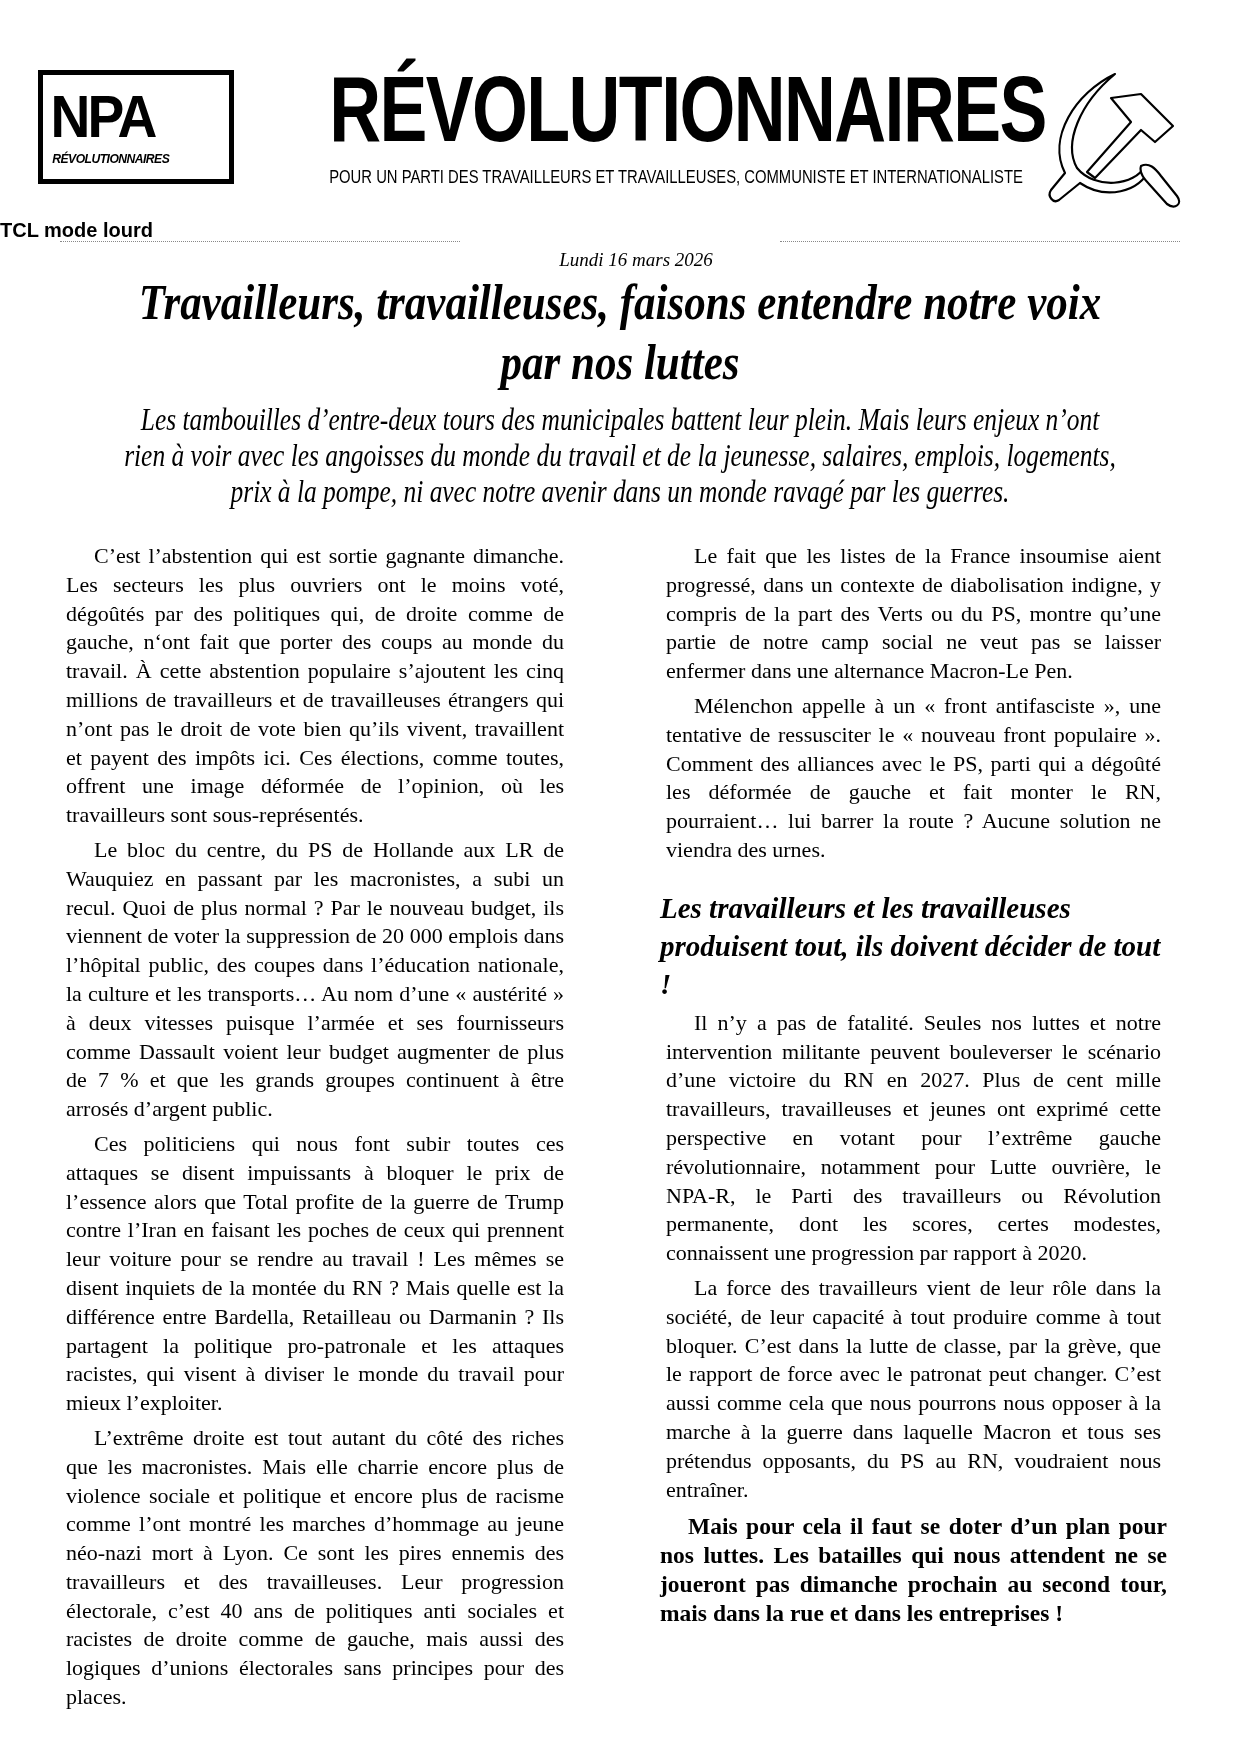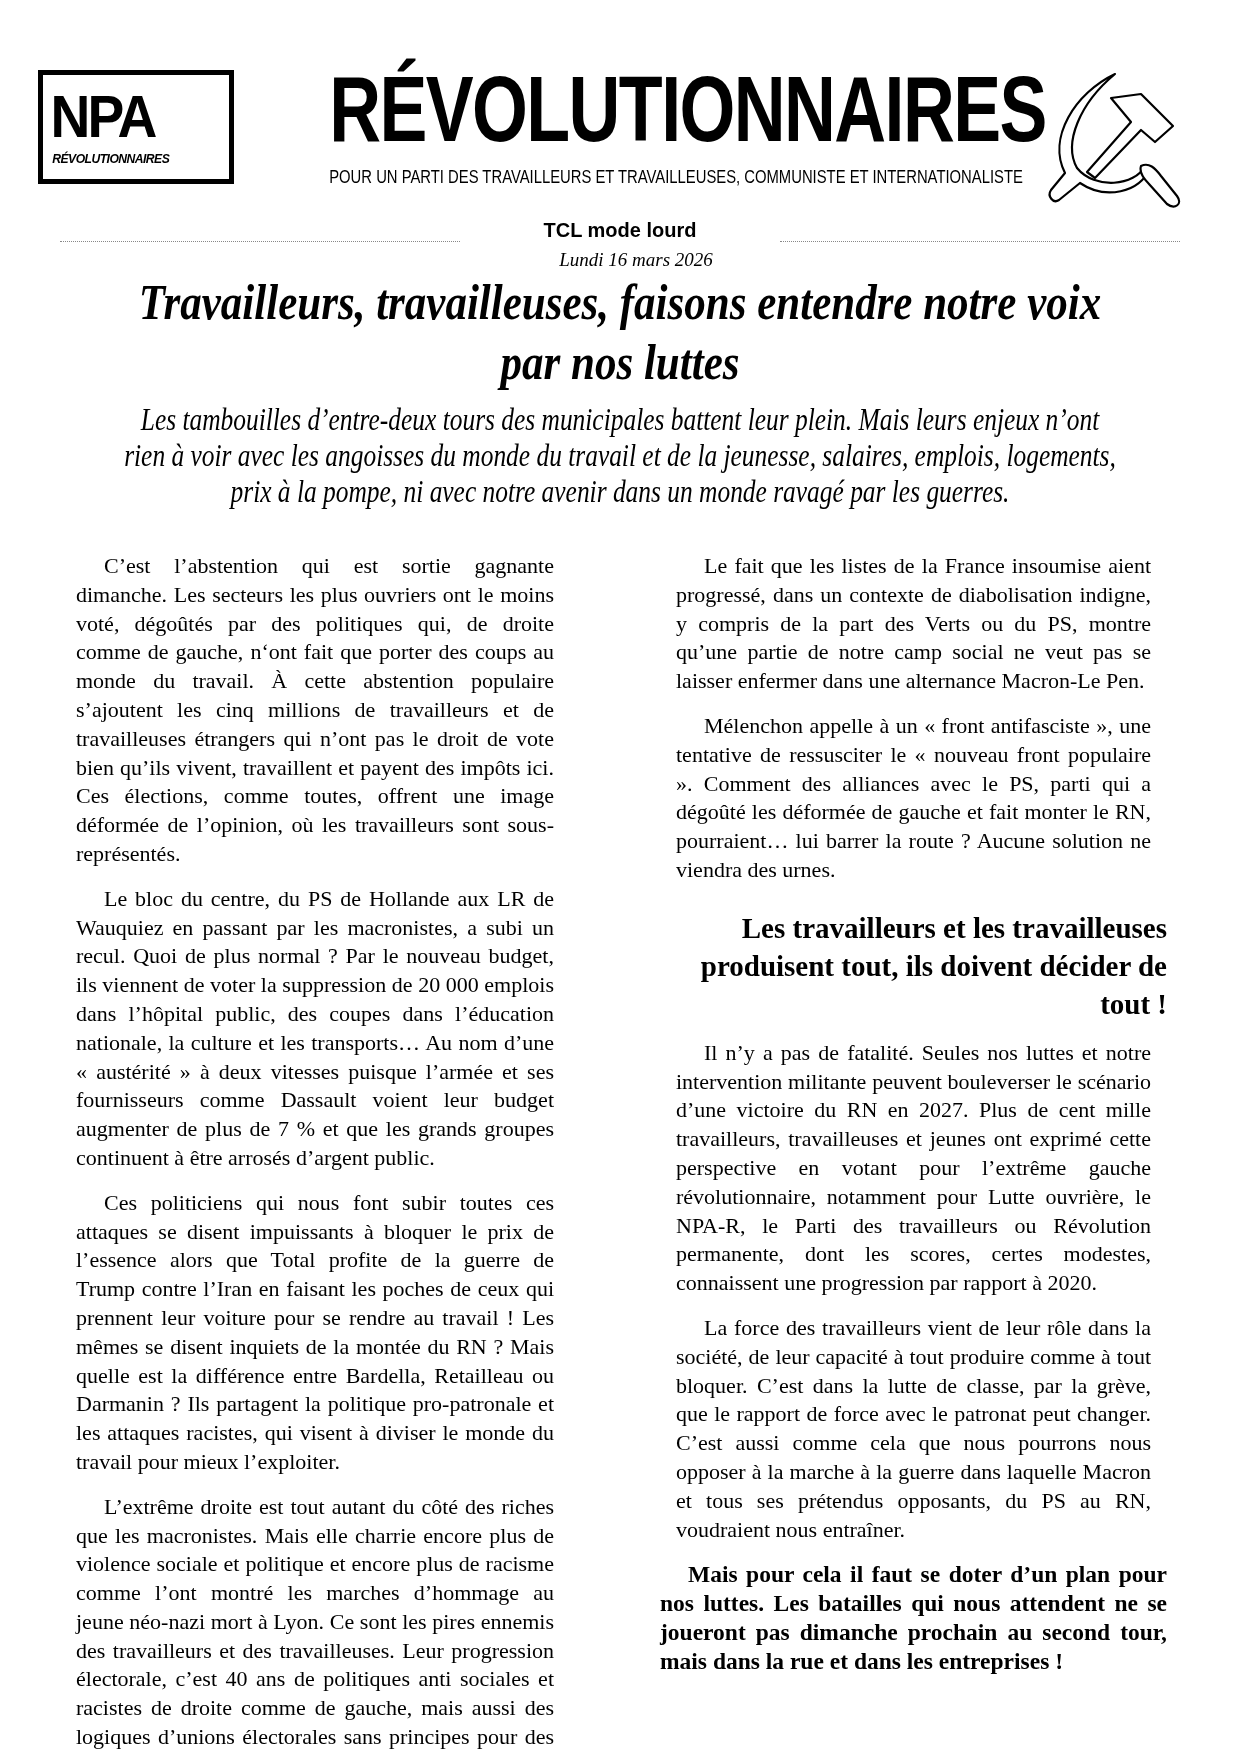--- a/index.html
+++ b/index.html
@@ -13,32 +13,32 @@
     .masthead { position: absolute; left: 250px; top: 54px; width: 720px; text-align: center; }
     .masthead-title { font-family: "Liberation Sans", sans-serif; font-weight: 700; font-size: 92px; line-height: 110px; letter-spacing: -2px; transform: scaleX(0.78); transform-origin: center; white-space: nowrap; }
     .masthead-tagline { font-family: "Liberation Sans", sans-serif; font-size: 19px; line-height: 22px; margin-top: 2px; transform: scaleX(0.78); transform-origin: center; white-space: nowrap; }
 
     .emblem { position: absolute; left: 1045px; top: 68px; width: 150px; height: 140px; }
 
     .dotline { position: absolute; top: 241px; height: 0; border-top: 1px dotted #888; }
     .dotline.left { left: 60px; width: 400px; }
     .dotline.right { left: 780px; width: 400px; }
 
-    .issue-topic { position: absolute; top: 218px; left: 0; width: 1240px; text-align: center; font-family: "Liberation Sans", sans-serif; font-weight: 700; font-size: 20px; line-height: 24px; }
+    .issue-topic { position: absolute; top: 218px; left: 0; width: 1240px; text-align: left; font-family: "Liberation Sans", sans-serif; font-weight: 700; font-size: 20px; line-height: 24px; }
     .issue-date { position: absolute; top: 243px; left: 16px; width: 1240px; text-align: center; font-style: italic; font-size: 19px; line-height: 22px; margin-top: 6px; }
 
     .headline { position: absolute; top: 272px; left: 40px; width: 1160px; text-align: center; font-weight: 700; font-style: italic; font-size: 50px; line-height: 60px; transform: scaleX(0.86); transform-origin: center; }
     .chapo { position: absolute; top: 402px; left: 10px; width: 1220px; text-align: center; font-style: italic; font-size: 31px; line-height: 36px; transform: scaleX(0.82); transform-origin: center; }
 
     
     .col { position: absolute; top: 536px; font-size: 22px; line-height: 28.8px; text-align: justify; }
     .col.left { left: 60px; width: 510px; }
     .col.right { left: 660px; width: 507px; }
-    .col p { margin: 16px; text-indent: 28px; }
-    .subhead { margin: 24px 0 0 0; text-align: right; font-weight: 700; font-size: 29px; line-height: 38px; }
+    .col p { margin: 6px; text-indent: 28px; }
+    .subhead { margin: 24px 0 0 0; text-align: left; font-weight: 700; font-style: italic; font-size: 29px; line-height: 38px; }
     .conclusion { margin: 8px 0 0 0 !important; font-weight: 700; font-size: 23.5px; line-height: 29px; }
   </style>
 </head>
 <body>
 
 <div class="logo-box">
   <div class="logo-npa">NPA</div>
   <div class="logo-sub">RÉVOLUTIONNAIRES</div>
 </div>
 

